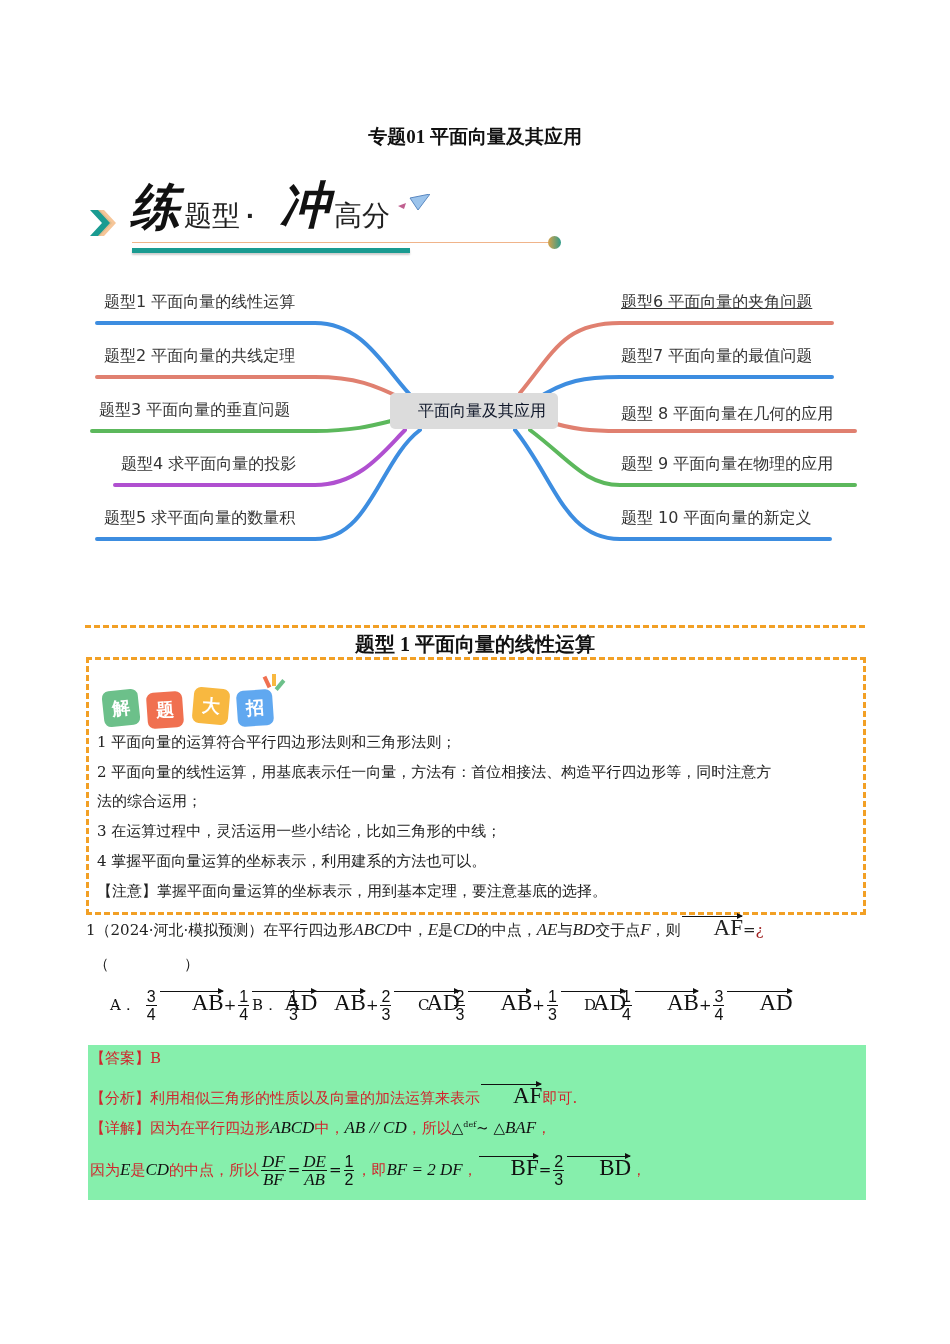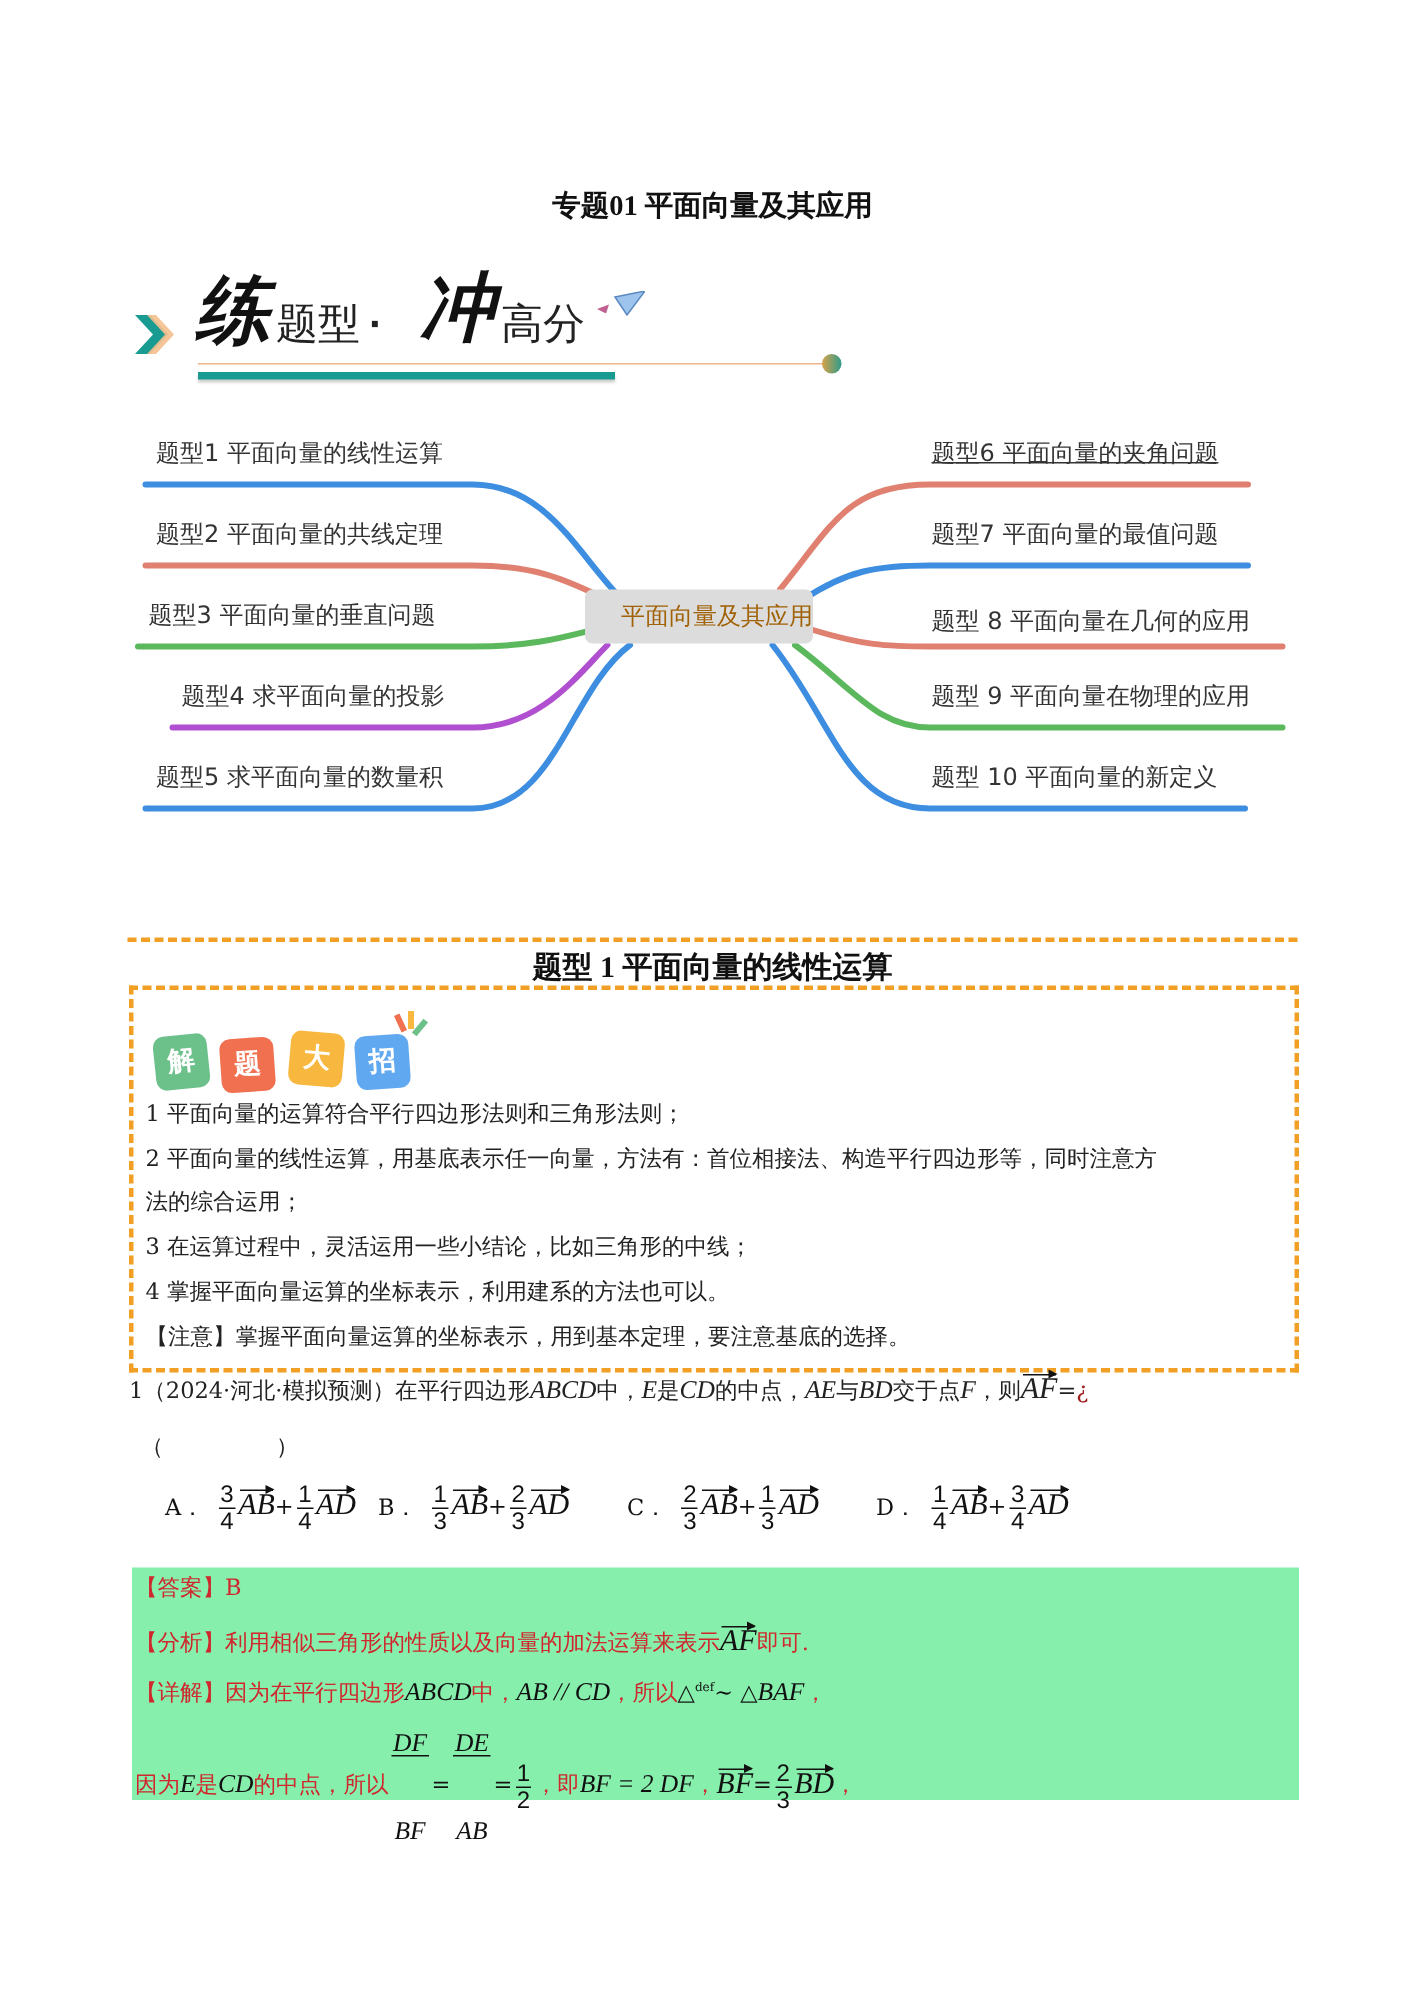--- a/index.html
+++ b/index.html
@@ -13,36 +13,36 @@
   .b-big { position: absolute; font-family: "DejaVu Serif", serif; font-weight: bold; font-size: 50px; line-height: 50px; color: #111; font-style: italic; }
   .b-small { position: absolute; font-family: Liberation Sans, sans-serif; font-size: 28px; line-height: 28px; color: #222; }
   .b-line-thin { position: absolute; left: 44px; top: 62px; width: 420px; height: 1px; background: #f0b48a; }
   .b-line-thick { position: absolute; left: 44px; top: 68px; width: 278px; height: 5px; background: #1a9b91; box-shadow: 0 2px 2px rgba(0,0,0,0.2); }
   .b-dot { position: absolute; left: 460px; top: 56px; width: 13px; height: 13px; border-radius: 50%; background: linear-gradient(90deg, #d8a24a, #2e9b8a); }
   
   .mindmap { left: 85px; top: 280px; width: 790px; height: 270px; }
   .mm-svg { position: absolute; left: 0; top: 0; }
   .mm-label { position: absolute; font-family: "DejaVu Sans", "Liberation Sans", sans-serif; font-size: 16px; color: #333; white-space: nowrap; }
   .mm-center { position: absolute; left: 305px; top: 113px; width: 152px; height: 36px; background: #dcdcdc; border-radius: 5px;
-               font-family: "DejaVu Sans", sans-serif; font-size: 16px; color: #a16207; text-align: right; line-height: 36px; }
+               font-family: "DejaVu Sans", sans-serif; font-size: 16px; color: #0f172a; text-align: center; line-height: 36px; padding-left: 16px; }
   
   .sec-top { left: 85px; top: 625px; width: 780px; height: 0; border-top: 3px dashed #f2a025; }
   .sec-title { left: 85px; width: 780px; top: 631px; text-align: center; font-size: 20px; font-weight: bold; }
   .tip-box { left: 86px; top: 657px; width: 774px; height: 252px; border: 3px dashed #f2a025; }
   .badges { position: absolute; left: 10px; top: 14px; width: 190px; height: 56px; }
   .badge { position: absolute; width: 36px; height: 36px; border-radius: 7px; color: #fff; font-family: "DejaVu Sans", sans-serif; font-size: 18px; font-weight: bold; text-align: center; line-height: 36px; }
   .tip-line { position: absolute; left: 8px; font-size: 15px; color: #222; white-space: nowrap; font-family: "DejaVu Serif", serif; }
   .q { font-family: "DejaVu Serif", serif; font-size: 15px; color: #222; white-space: nowrap; }
   .m { font-style: italic; font-family: "Liberation Serif", serif; font-size: 17px; }
-  .vec { position: relative; display: inline-block; font-style: italic; font-family: "Liberation Serif", serif; font-size: 20px; }
+  .vec { position: relative; display: inline-block; font-family: "Liberation Serif", serif; font-size: 23px; padding-left: 33px; }
   .vec::before { content: ""; position: absolute; left: 1px; right: 1px; top: 1px; height: 1px; background: #111; }
   .vec::after { content: ""; position: absolute; right: 0px; top: -2px; border-left: 6px solid #111; border-top: 3px solid transparent; border-bottom: 3px solid transparent; }
   .frac { display: inline-flex; flex-direction: column; align-items: center; vertical-align: middle; font-family: "Liberation Sans", sans-serif; font-size: 16px; line-height: 17px; margin: 0 2px; }
   .frac .num { border-bottom: 1px solid #111; padding: 0 1px; }
-  .frac.it { font-family: "Liberation Serif", serif; font-style: italic; font-size: 17px; gap: 41px; }
+  .frac.it { font-family: "Liberation Serif", serif; font-style: italic; font-size: 17px; }
   .opt { position: absolute; top: 988px; font-size: 15px; font-family: "DejaVu Serif", serif; white-space: nowrap; }
   .opt .lbl { vertical-align: middle; margin-right: 8px; }
   .answer { left: 88px; top: 1045px; width: 778px; height: 155px; background: #86efac; }
   .red { color: #d0262d; }
   .ans-line { position: absolute; left: 2px; font-size: 15px; white-space: nowrap; font-family: "DejaVu Serif", serif; }
 </style>
 </head>
 <body>
 
 <div class="abs title">专题01 平面向量及其应用</div>

